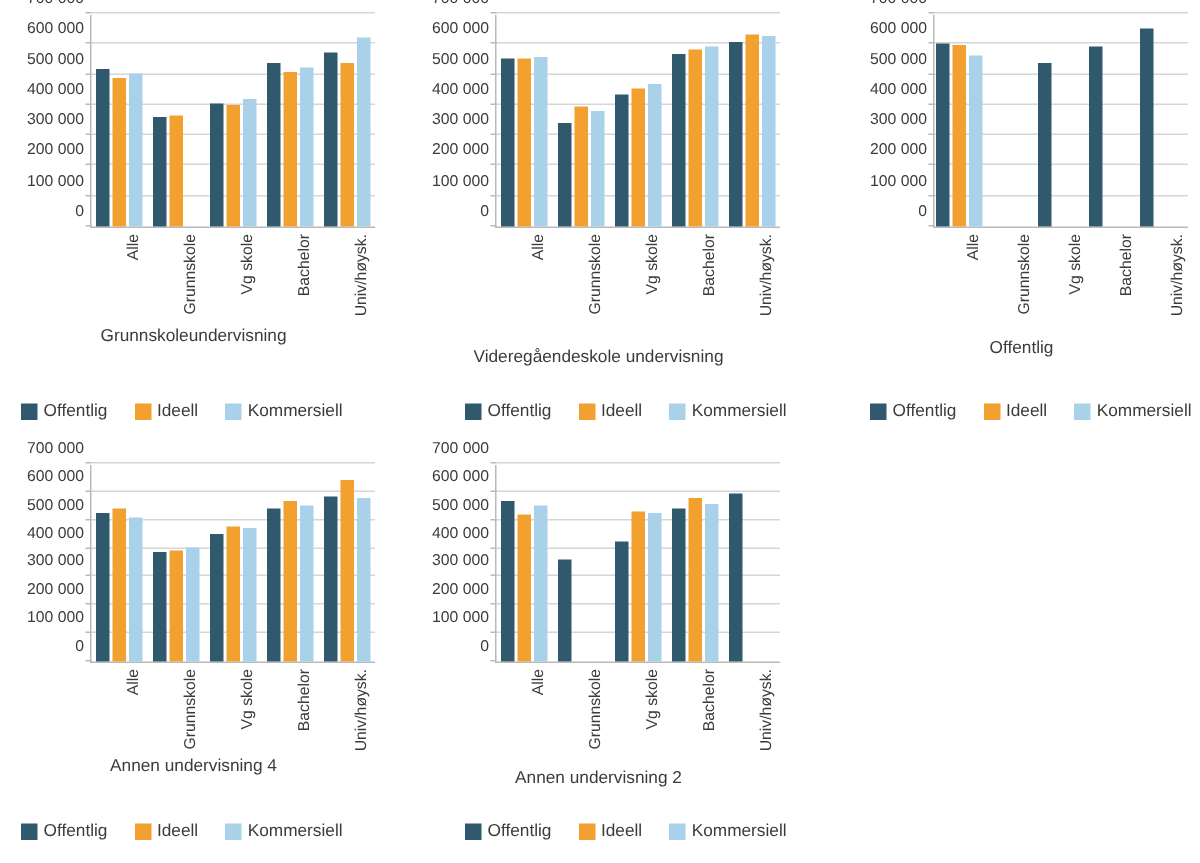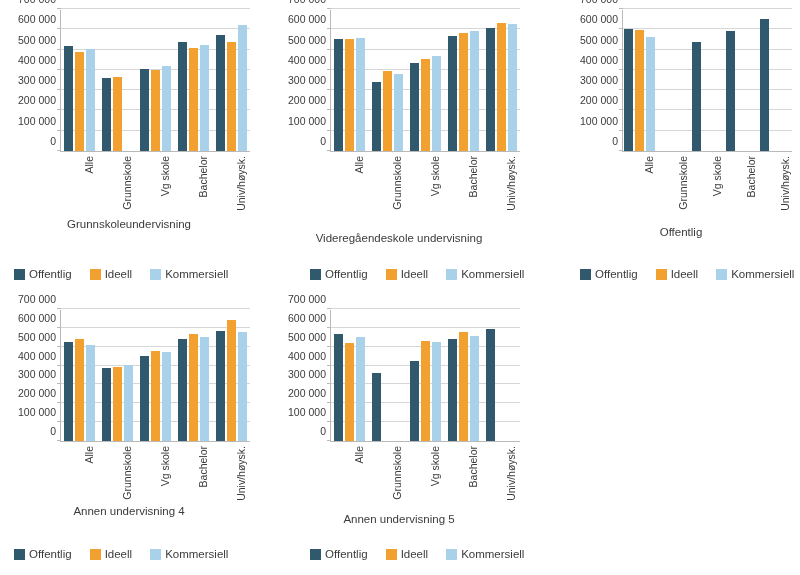--- a/index.html
+++ b/index.html
@@ -547,21 +547,21 @@
           <div class="cat-label">Vg skole</div>
         </div>
         <div class="cat-cell">
           <div class="cat-label">Bachelor</div>
         </div>
         <div class="cat-cell">
           <div class="cat-label">Univ/høysk.</div>
         </div>
       </div>
     </div>
-    <div class="chart-title" style="position: absolute; left: 278px; top: 513px; width: 242px;">Annen undervisning 5</div>
+    <div class="chart-title" style="position: absolute; left: 278px; top: 513px; width: 242px;">Annen undervisning 2</div>
     <div class="legend" style="left: 310px; top: 548px;">
       <div class="legend-item">
         <span class="swatch" style="background: rgb(49, 89, 110);"></span>
         <span>Offentlig</span>
       </div>
       <div class="legend-item">
         <span class="swatch" style="background: rgb(242, 160, 48);"></span>
         <span>Ideell</span>
       </div>
       <div class="legend-item">

